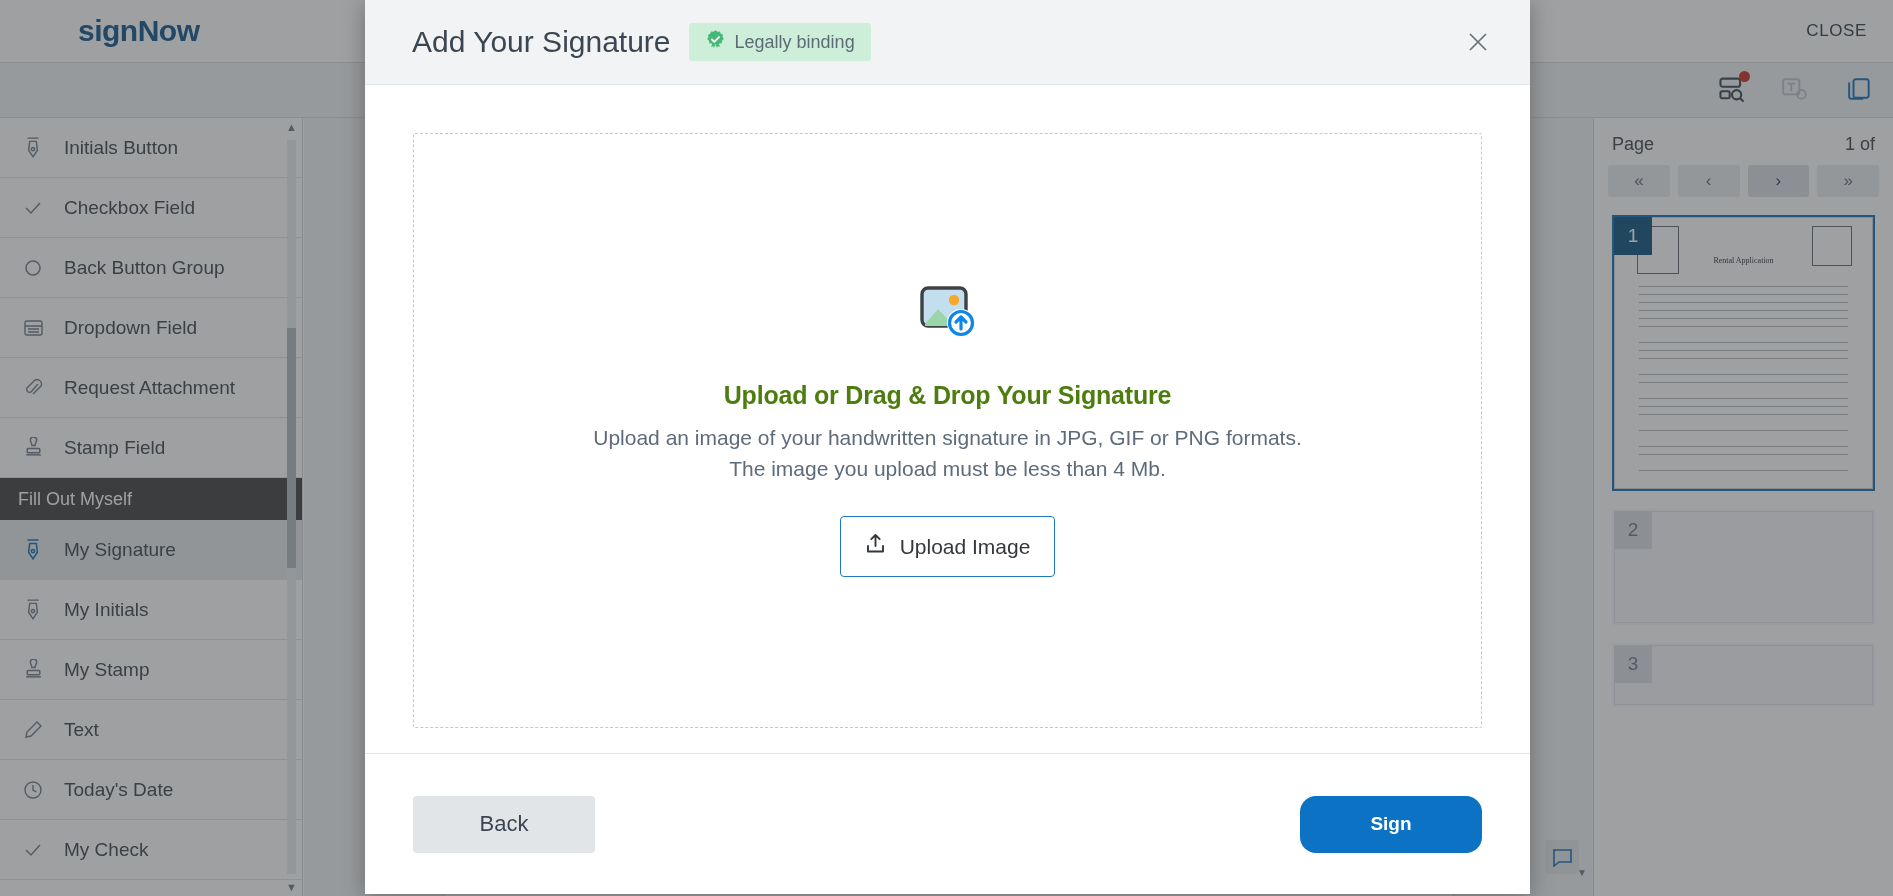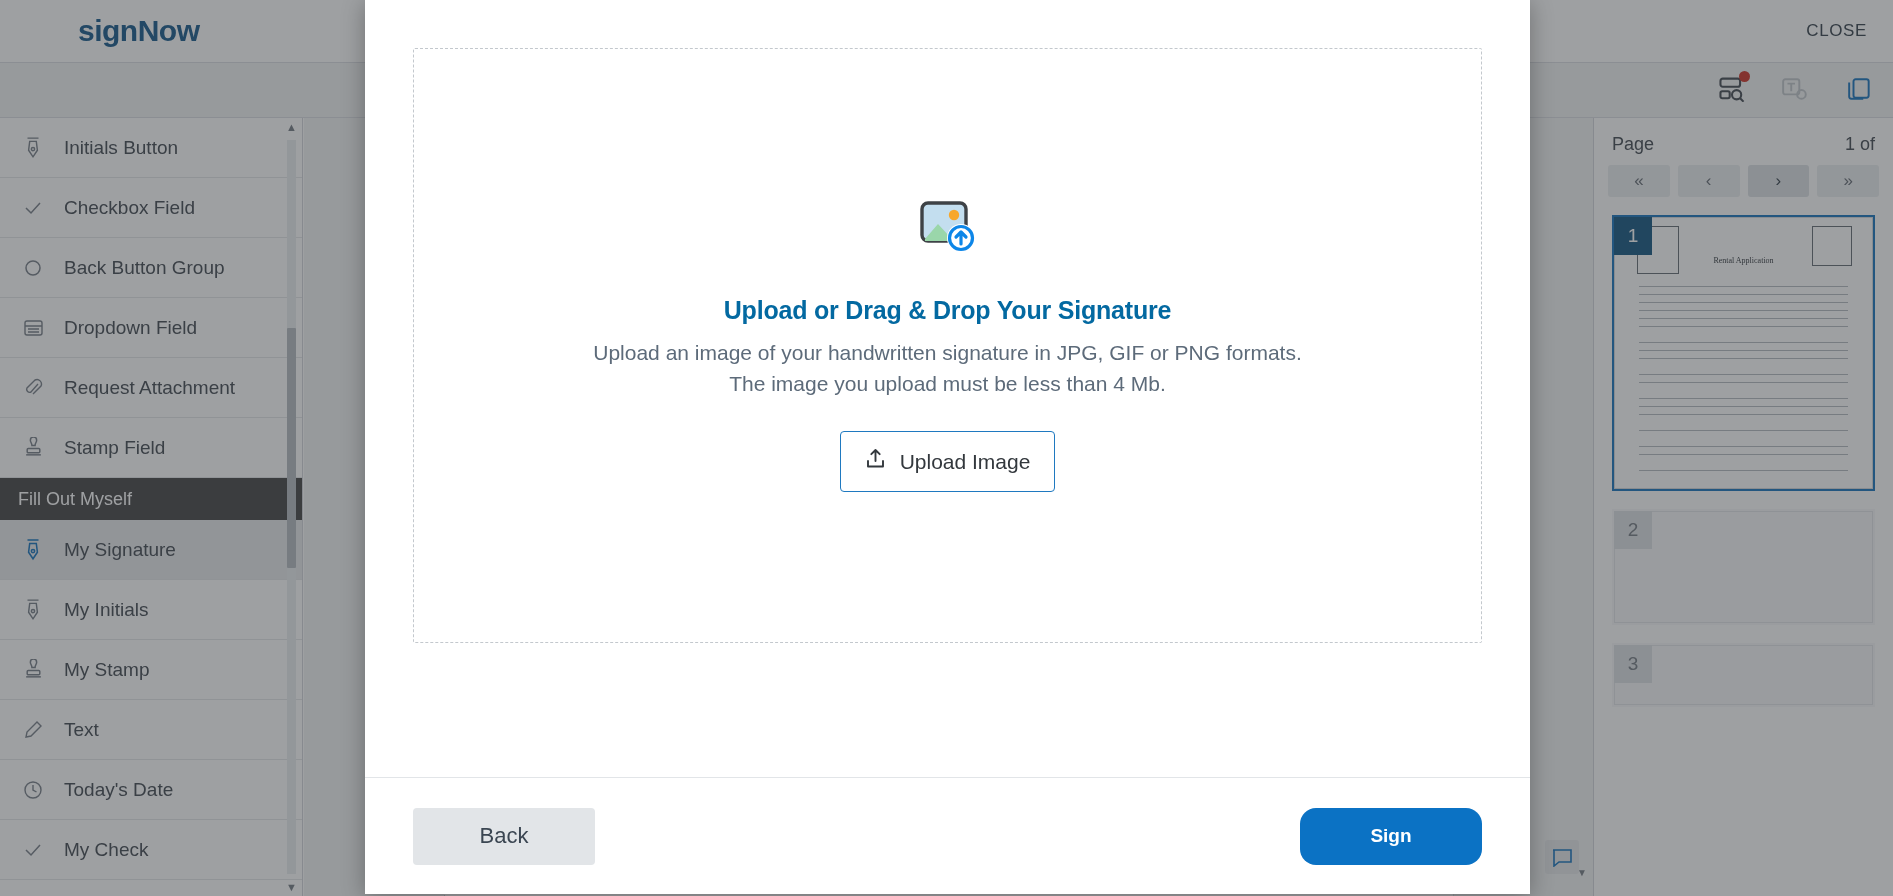--- a/index.html
+++ b/index.html
@@ -156,35 +156,35 @@
     display: flex; align-items: center; justify-content: center;
     color: #6a7179; cursor: pointer;
   }
   .modal-body { flex: 1; padding: 48px 48px 0 48px; }
   .dropzone {
     height: 595px; border: 1px dashed #c3c8cd; border-radius: 2px;
     display: flex; flex-direction: column; align-items: center;
     justify-content: center; gap: 0;
   }
   .up-head {
-    font-size: 25px; font-weight: bold; color: #0369a1;
+    font-size: 25px; font-weight: bold; color: #4d7c0f;
     margin-top: 33px; letter-spacing: -0.2px;
   }
   .up-sub {
     font-size: 21px; color: #5d6b7a; line-height: 1.48;
     text-align: center; margin-top: 12px;
   }
   .upload-img-btn {
     margin-top: 32px; height: 61px; padding: 0 24px;
     border: 1px solid #1f79c0; border-radius: 4px; background: #ffffff;
     display: flex; align-items: center; gap: 14px;
     font-size: 21px; color: #33383d; cursor: pointer;
   }
   .modal-foot {
-    height: 117px; border-top: 1px solid #e2e5e8; flex: none;
+    height: 141px; border-top: 1px solid #e2e5e8; flex: none;
     display: flex; align-items: center; justify-content: space-between;
     padding: 0 48px;
   }
   .back-btn {
     width: 182px; height: 57px; background: #e2e5e8; border: none;
     border-radius: 4px; font-size: 22px; color: #3b4652;
     font-family: "Liberation Sans", sans-serif; cursor: pointer;
   }
   .sign-btn {
     width: 182px; height: 57px; background: #0b72c4; border: none;
@@ -419,20 +419,38 @@
         <div class="thumb-empty" style="height:60px;"></div>
         <div class="pg-num grey">3</div>
       </div>
     </div>
   </div>
 
   <div class="dim"></div>
 
   <div class="modal">
 
+    <div class="modal-head">
+      <div class="modal-title">Add Your Signature</div>
+      <div class="badge">
+        <span>
+          <svg width="21" height="21" viewBox="0 0 22 22" fill="none">
+            <path d="M11 1.4l2.1 1.5 2.5-.4 1 2.4 2.3 1.1-.6 2.5 1.4 2.1-1.9 1.7-.3 2.6-2.5.4-1.7 2-2.3-1.2-2.3 1.2-1.7-2-2.5-.4-.3-2.6L2.3 10.6 3.7 8.5l-.6-2.5 2.3-1.1 1-2.4 2.5.4z" fill="#45b877"></path>
+            <path d="M7.3 11l2.4 2.4 5-5" stroke="#ffffff" stroke-width="1.9" stroke-linecap="round" stroke-linejoin="round"></path>
+            <path d="M7.6 15.7l-1.4 2.9 2.3-.5.9 1.6 1.4-2.9M14.4 15.7l1.4 2.9-2.3-.5-.9 1.6-1.4-2.9" fill="#45b877"></path>
+          </svg>
+        </span>
+        <span>Legally binding</span>
+      </div>
+      <div class="x-btn">
+        <svg width="22" height="22" viewBox="0 0 22 22" fill="none" stroke="currentColor" stroke-width="1.7">
+          <path d="M3 3l16 16M19 3L3 19"></path>
+        </svg>
+      </div>
+    </div>
 
     <div class="modal-body">
       <div class="dropzone">
 
         <div>
           <svg width="68" height="60" viewBox="0 0 68 60" fill="none">
             <rect x="8" y="4" width="44" height="38" rx="6" fill="#c3deef" stroke="#3e4246" stroke-width="3.4"></rect>
             <circle cx="40" cy="16" r="5.2" fill="#f7a72b"></circle>
             <path d="M11 40l13-15 12 13 6-6 7 8v2H11z" fill="#9ad6aa"></path>
             <circle cx="47" cy="39" r="14" fill="#ffffff"></circle>

